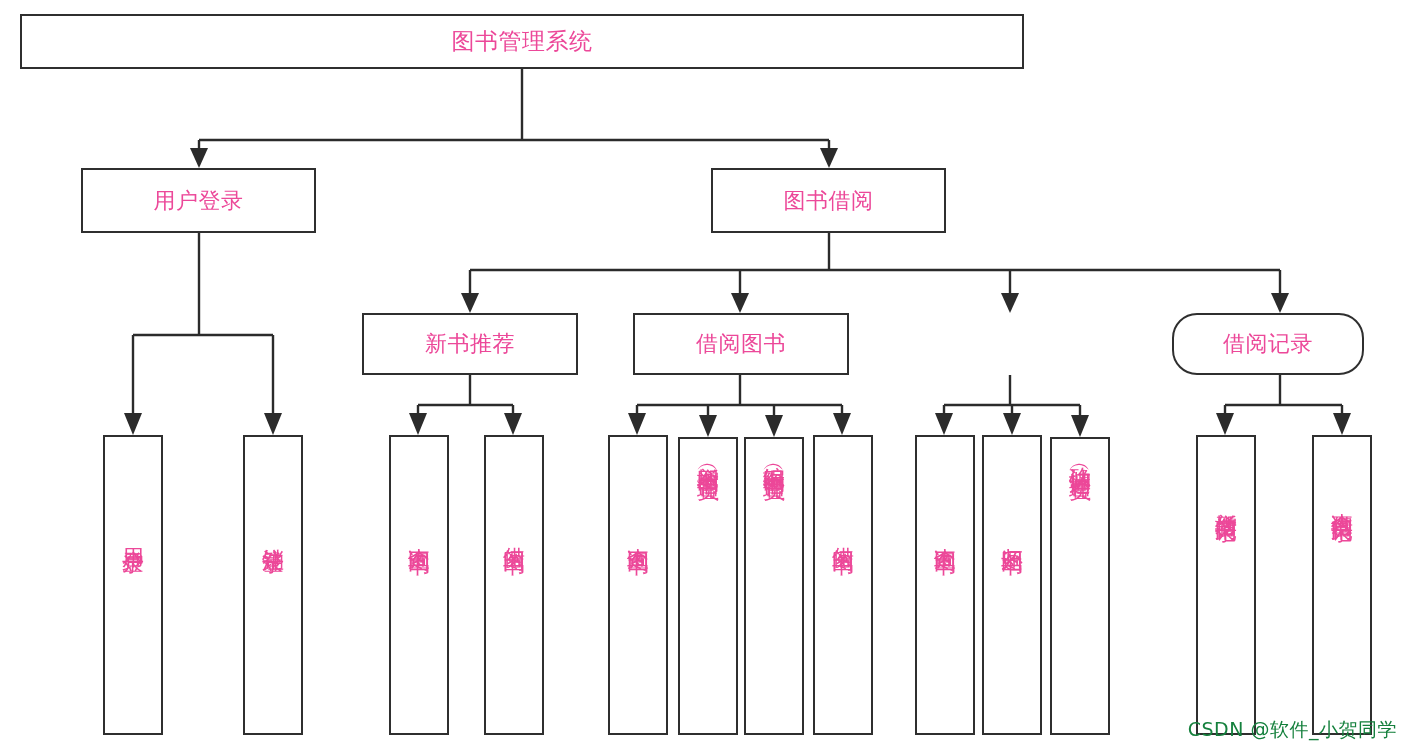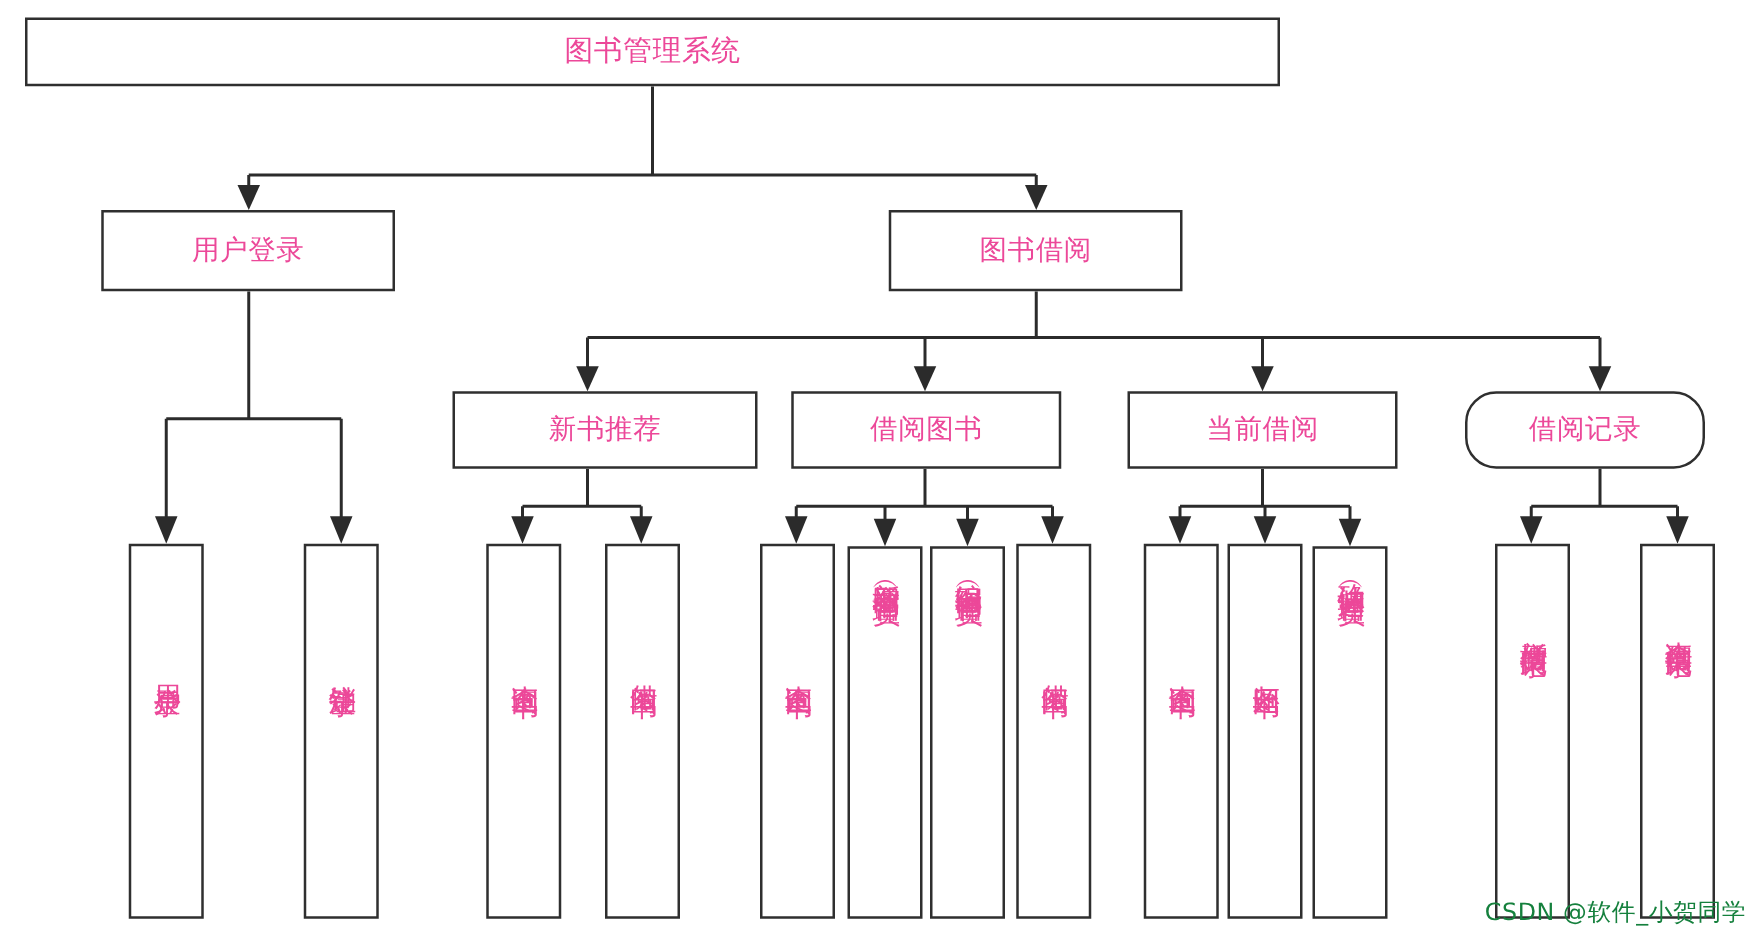--- a/index.html
+++ b/index.html
@@ -162,29 +162,26 @@
     <span class="node-label">图书管理系统</span>
   </div>
 
   <div class="node horiz" style="left:81px; top:168px; width:235px; height:65px;">
     <span class="node-label">用户登录</span>
   </div>
   <div class="node horiz" style="left:711px; top:168px; width:235px; height:65px;">
     <span class="node-label">图书借阅</span>
   </div>
 
-  <div class="node horiz" style="left:362px; top:313px; width:244px; height:62px;">
+  <div class="node horiz" style="left:362px; top:313px; width:216px; height:62px;">
     <span class="node-label">新书推荐</span>
   </div>
   <div class="node horiz" style="left:633px; top:313px; width:216px; height:62px;">
     <span class="node-label">借阅图书</span>
   </div>
-  <div class="node horiz" style="left:902px; top:313px; width:216px; height:62px;">
-    <span class="node-label">当前借阅</span>
-  </div>
   <div class="node horiz" style="left:1172px; top:313px; width:192px; height:62px;border-radius:25px;">
     <span class="node-label">借阅记录</span>
   </div>
 
   <div class="node vert short" style="left:103px; top:435px; width:60px; height:300px; padding-top:93px;">
     <span class="node-label">用户登录</span>
   </div>
   <div class="node vert short" style="left:243px; top:435px; width:60px; height:300px; padding-top:93px;">
     <span class="node-label">注销登录</span>
   </div>

